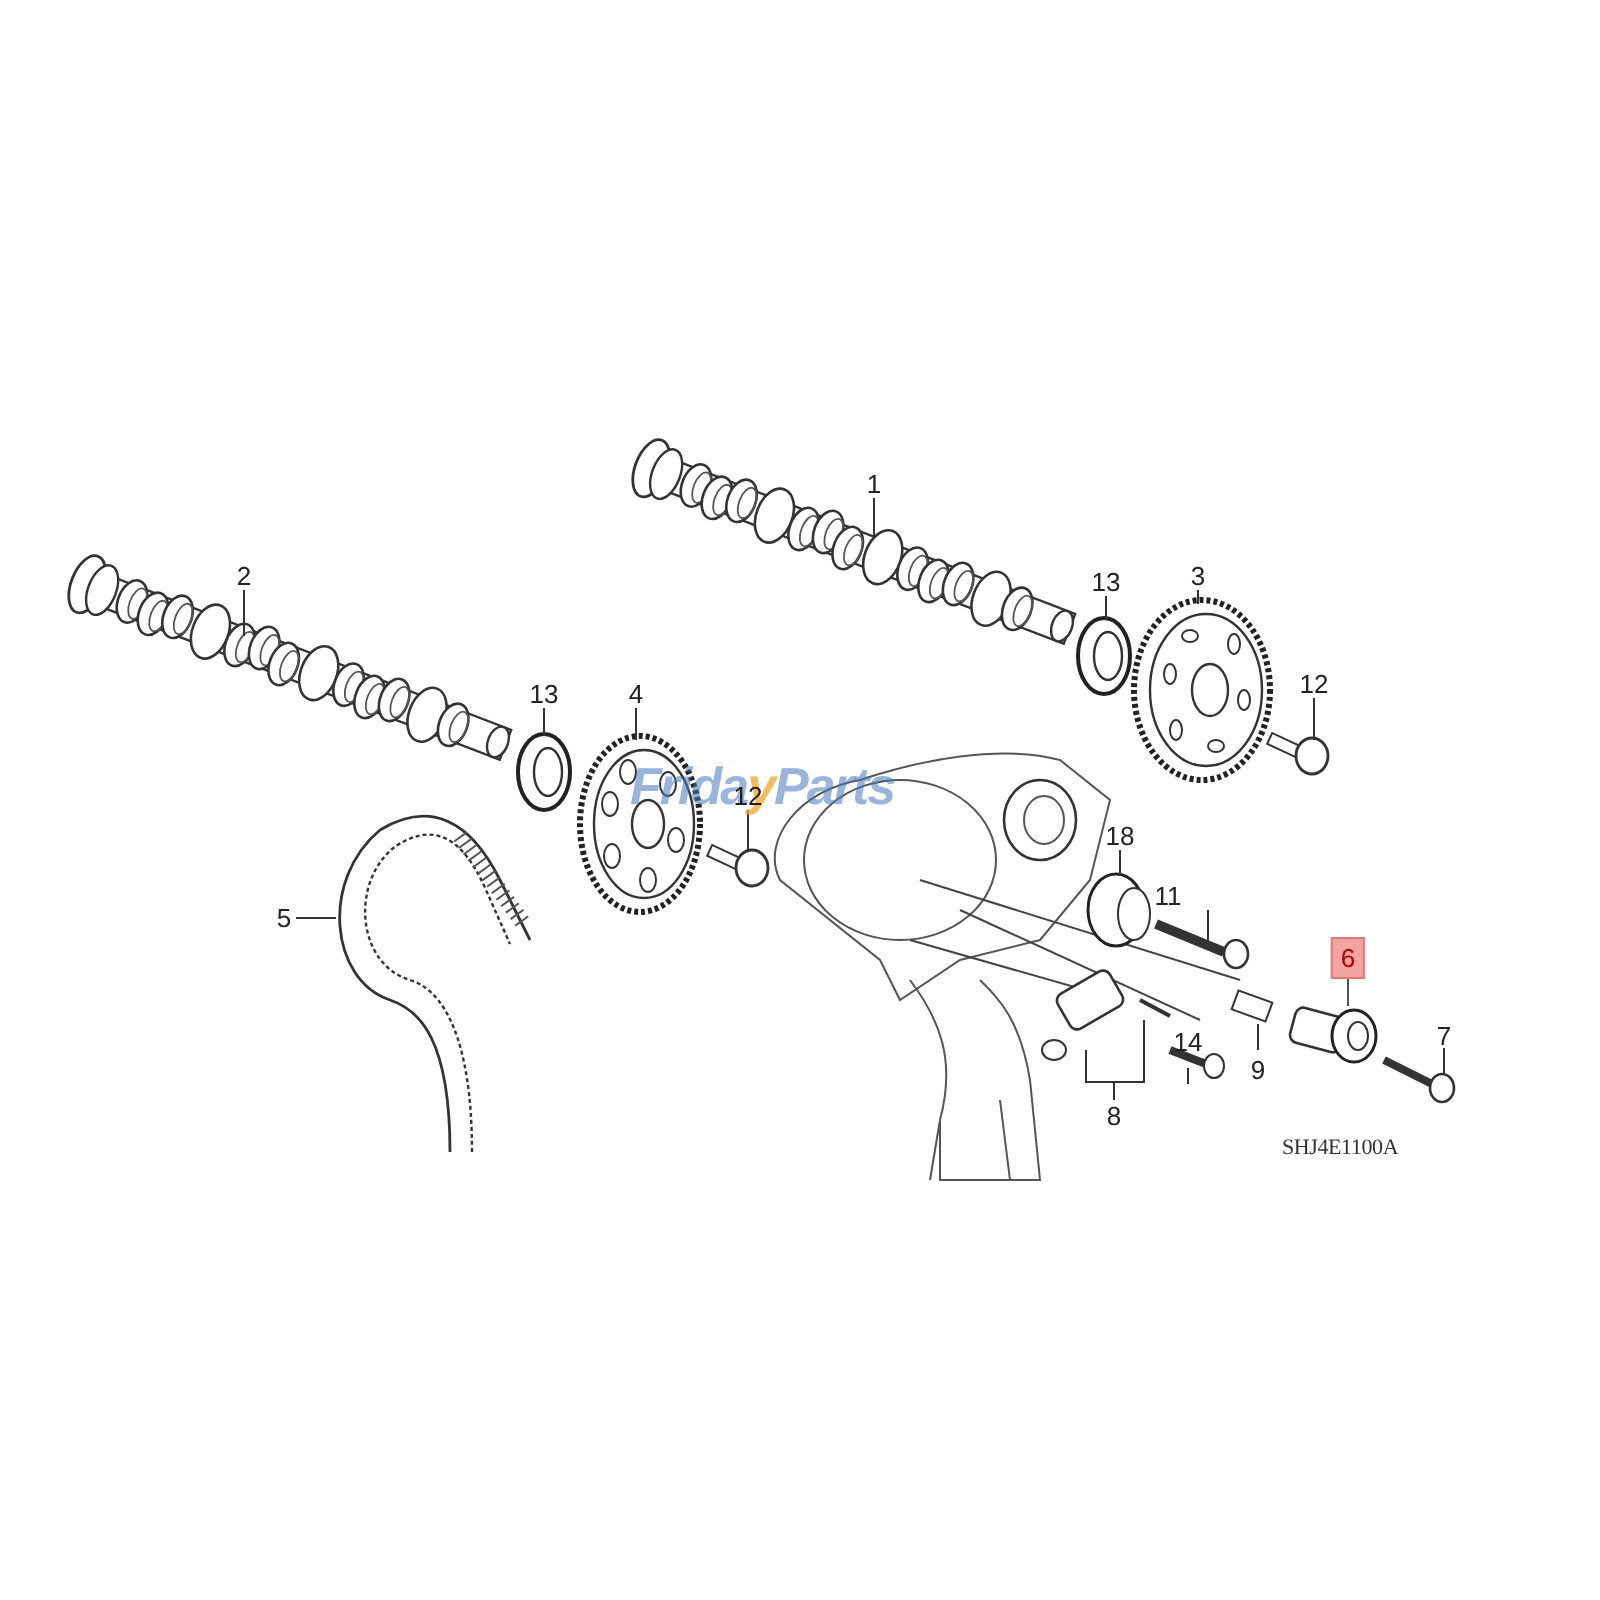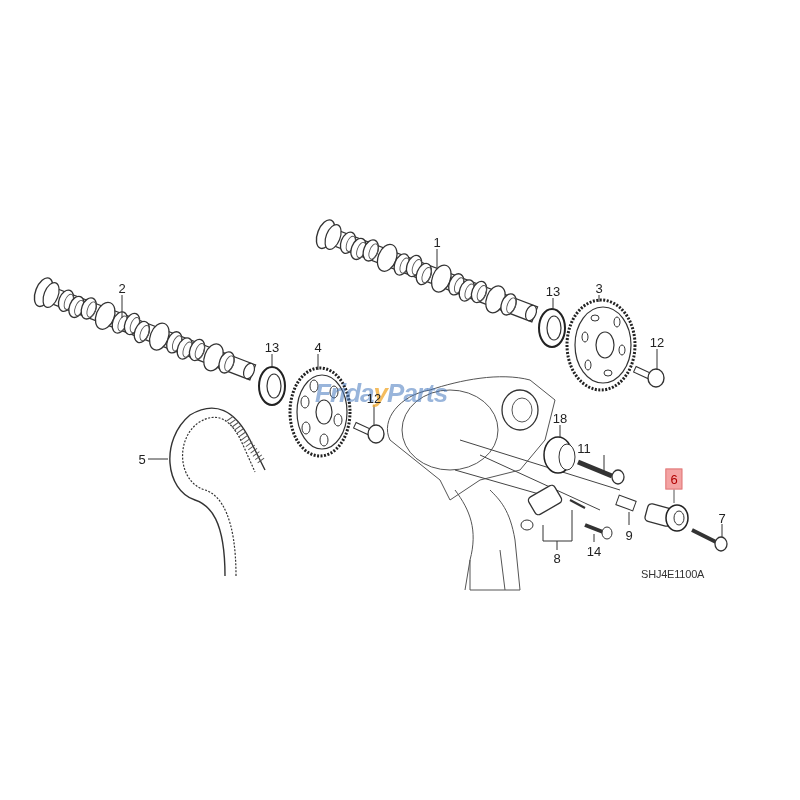--- a/index.html
+++ b/index.html
@@ -3,21 +3,21 @@
   <meta charset="utf-8">
   <style>
     html, body { margin: 0; padding: 0; background: #ffffff; }
     body { width: 800px; height: 800px; position: relative; overflow: hidden;
       font-family: "Liberation Sans", sans-serif; }
     #diagram { position: absolute; left: 0; top: 0; width: 800px; height: 800px; }
     .callout { position: absolute; font-size: 13px; color: #222; line-height: 1;
       font-family: "Liberation Sans", sans-serif; transform: translate(-50%, -50%); }
     .callout.hl { background: #f4a3a3; color: #b00000; padding: 3px 4px; border: 1px solid #e07a7a; }
     .code { position: absolute; font-size: 11px; color: #333; letter-spacing: -0.2px;
-      font-family: Liberation Sans, sans-serif; text-align: center; }
+      font-family: Liberation Serif, serif; text-align: center; }
     .wm { position: absolute; left: 302px; top: 378px; font-size: 26px; font-weight: bold;
       font-style: italic; color: rgba(70,120,190,0.55); letter-spacing: -1px; white-space: nowrap;
       font-family: "Liberation Sans", sans-serif; padding-left: 13px; }
     .wm .v { color: rgba(240,165,40,0.75); }
   </style>
 </head>
 <body>
 
 <svg id="diagram" viewBox="0 0 800 800" xmlns="http://www.w3.org/2000/svg">
   <defs>
@@ -195,15 +195,15 @@
 <span class="callout hl" style="left:674px;top:479px">6</span>
 <span class="callout" style="left:722px;top:518px">7</span>
 <span class="callout" style="left:557px;top:558px">8</span>
 <span class="callout" style="left:629px;top:535px">9</span>
 <span class="callout" style="left:560px;top:418px">18</span>
 <span class="callout" style="left:584px;top:448px">11</span>
 <span class="callout" style="left:657px;top:342px">12</span>
 <span class="callout" style="left:374px;top:398px">12</span>
 <span class="callout" style="left:553px;top:291px">13</span>
 <span class="callout" style="left:272px;top:347px">13</span>
-<span class="callout" style="left:594px;top:551px">14</span>
+<span class="callout" style="left:594px;top:521px">14</span>
 
 <span class="code" style="left:641px;top:568px">SHJ4E1100A</span>
 
 </body></html>

